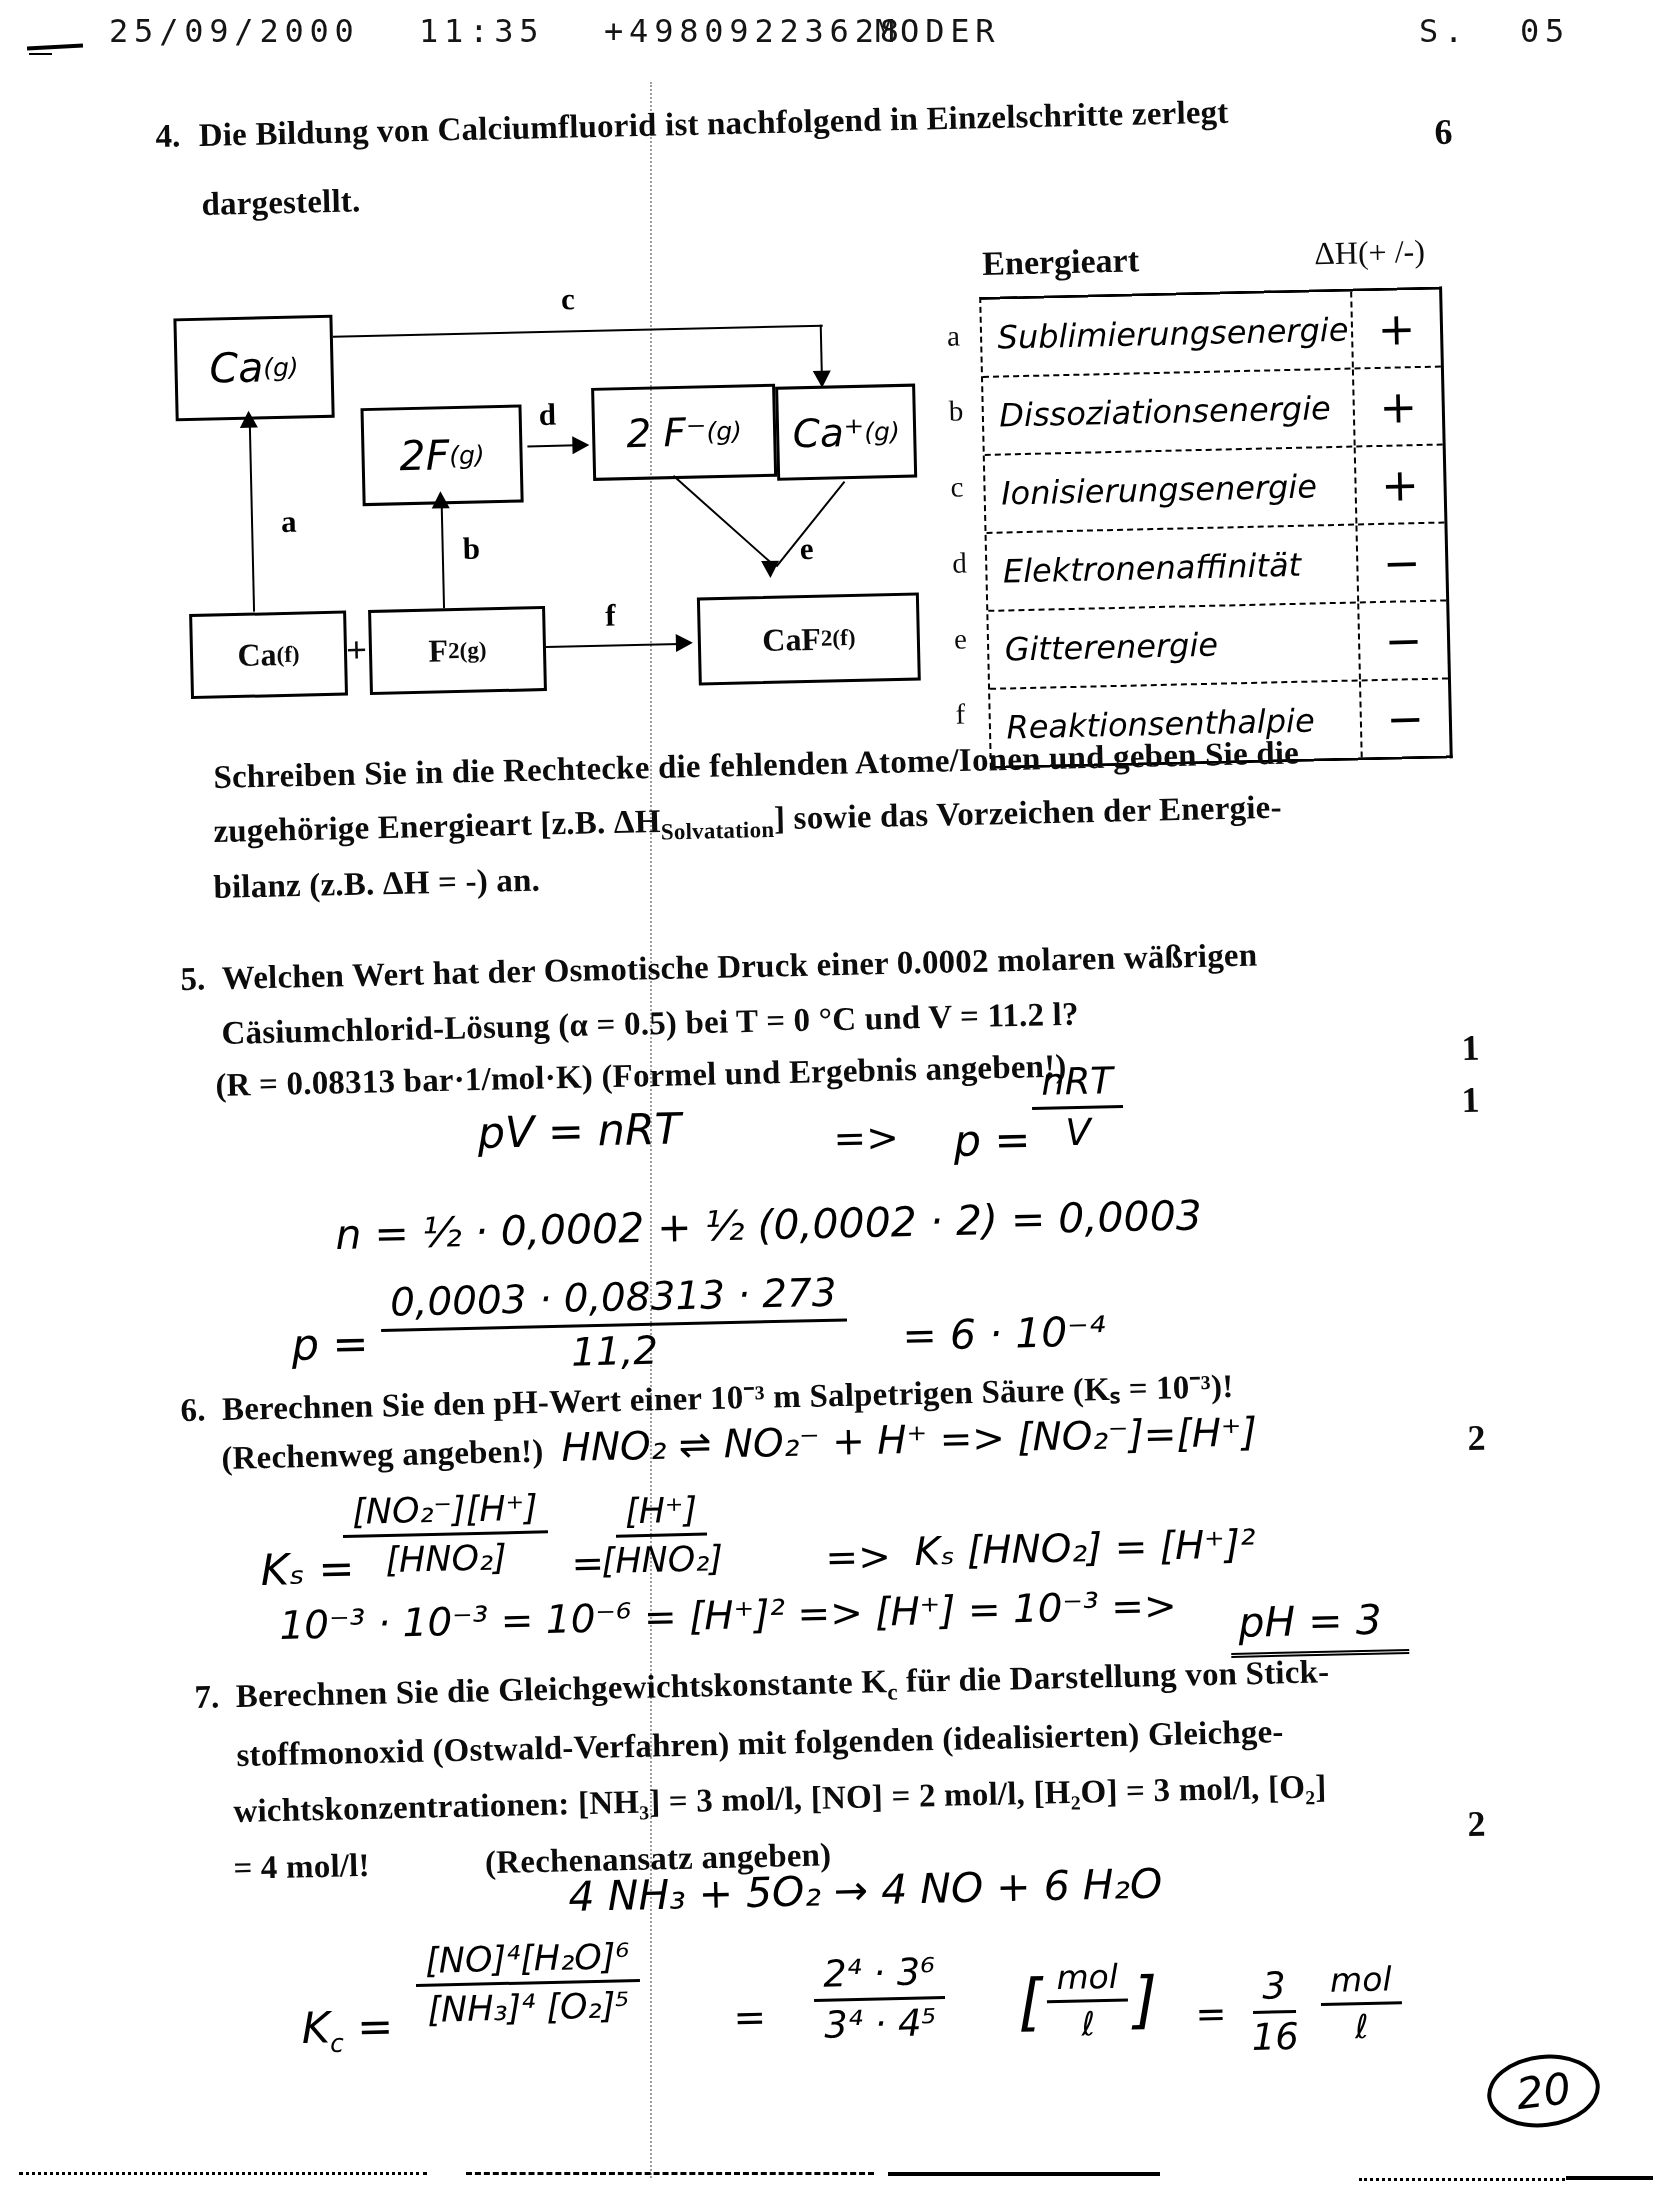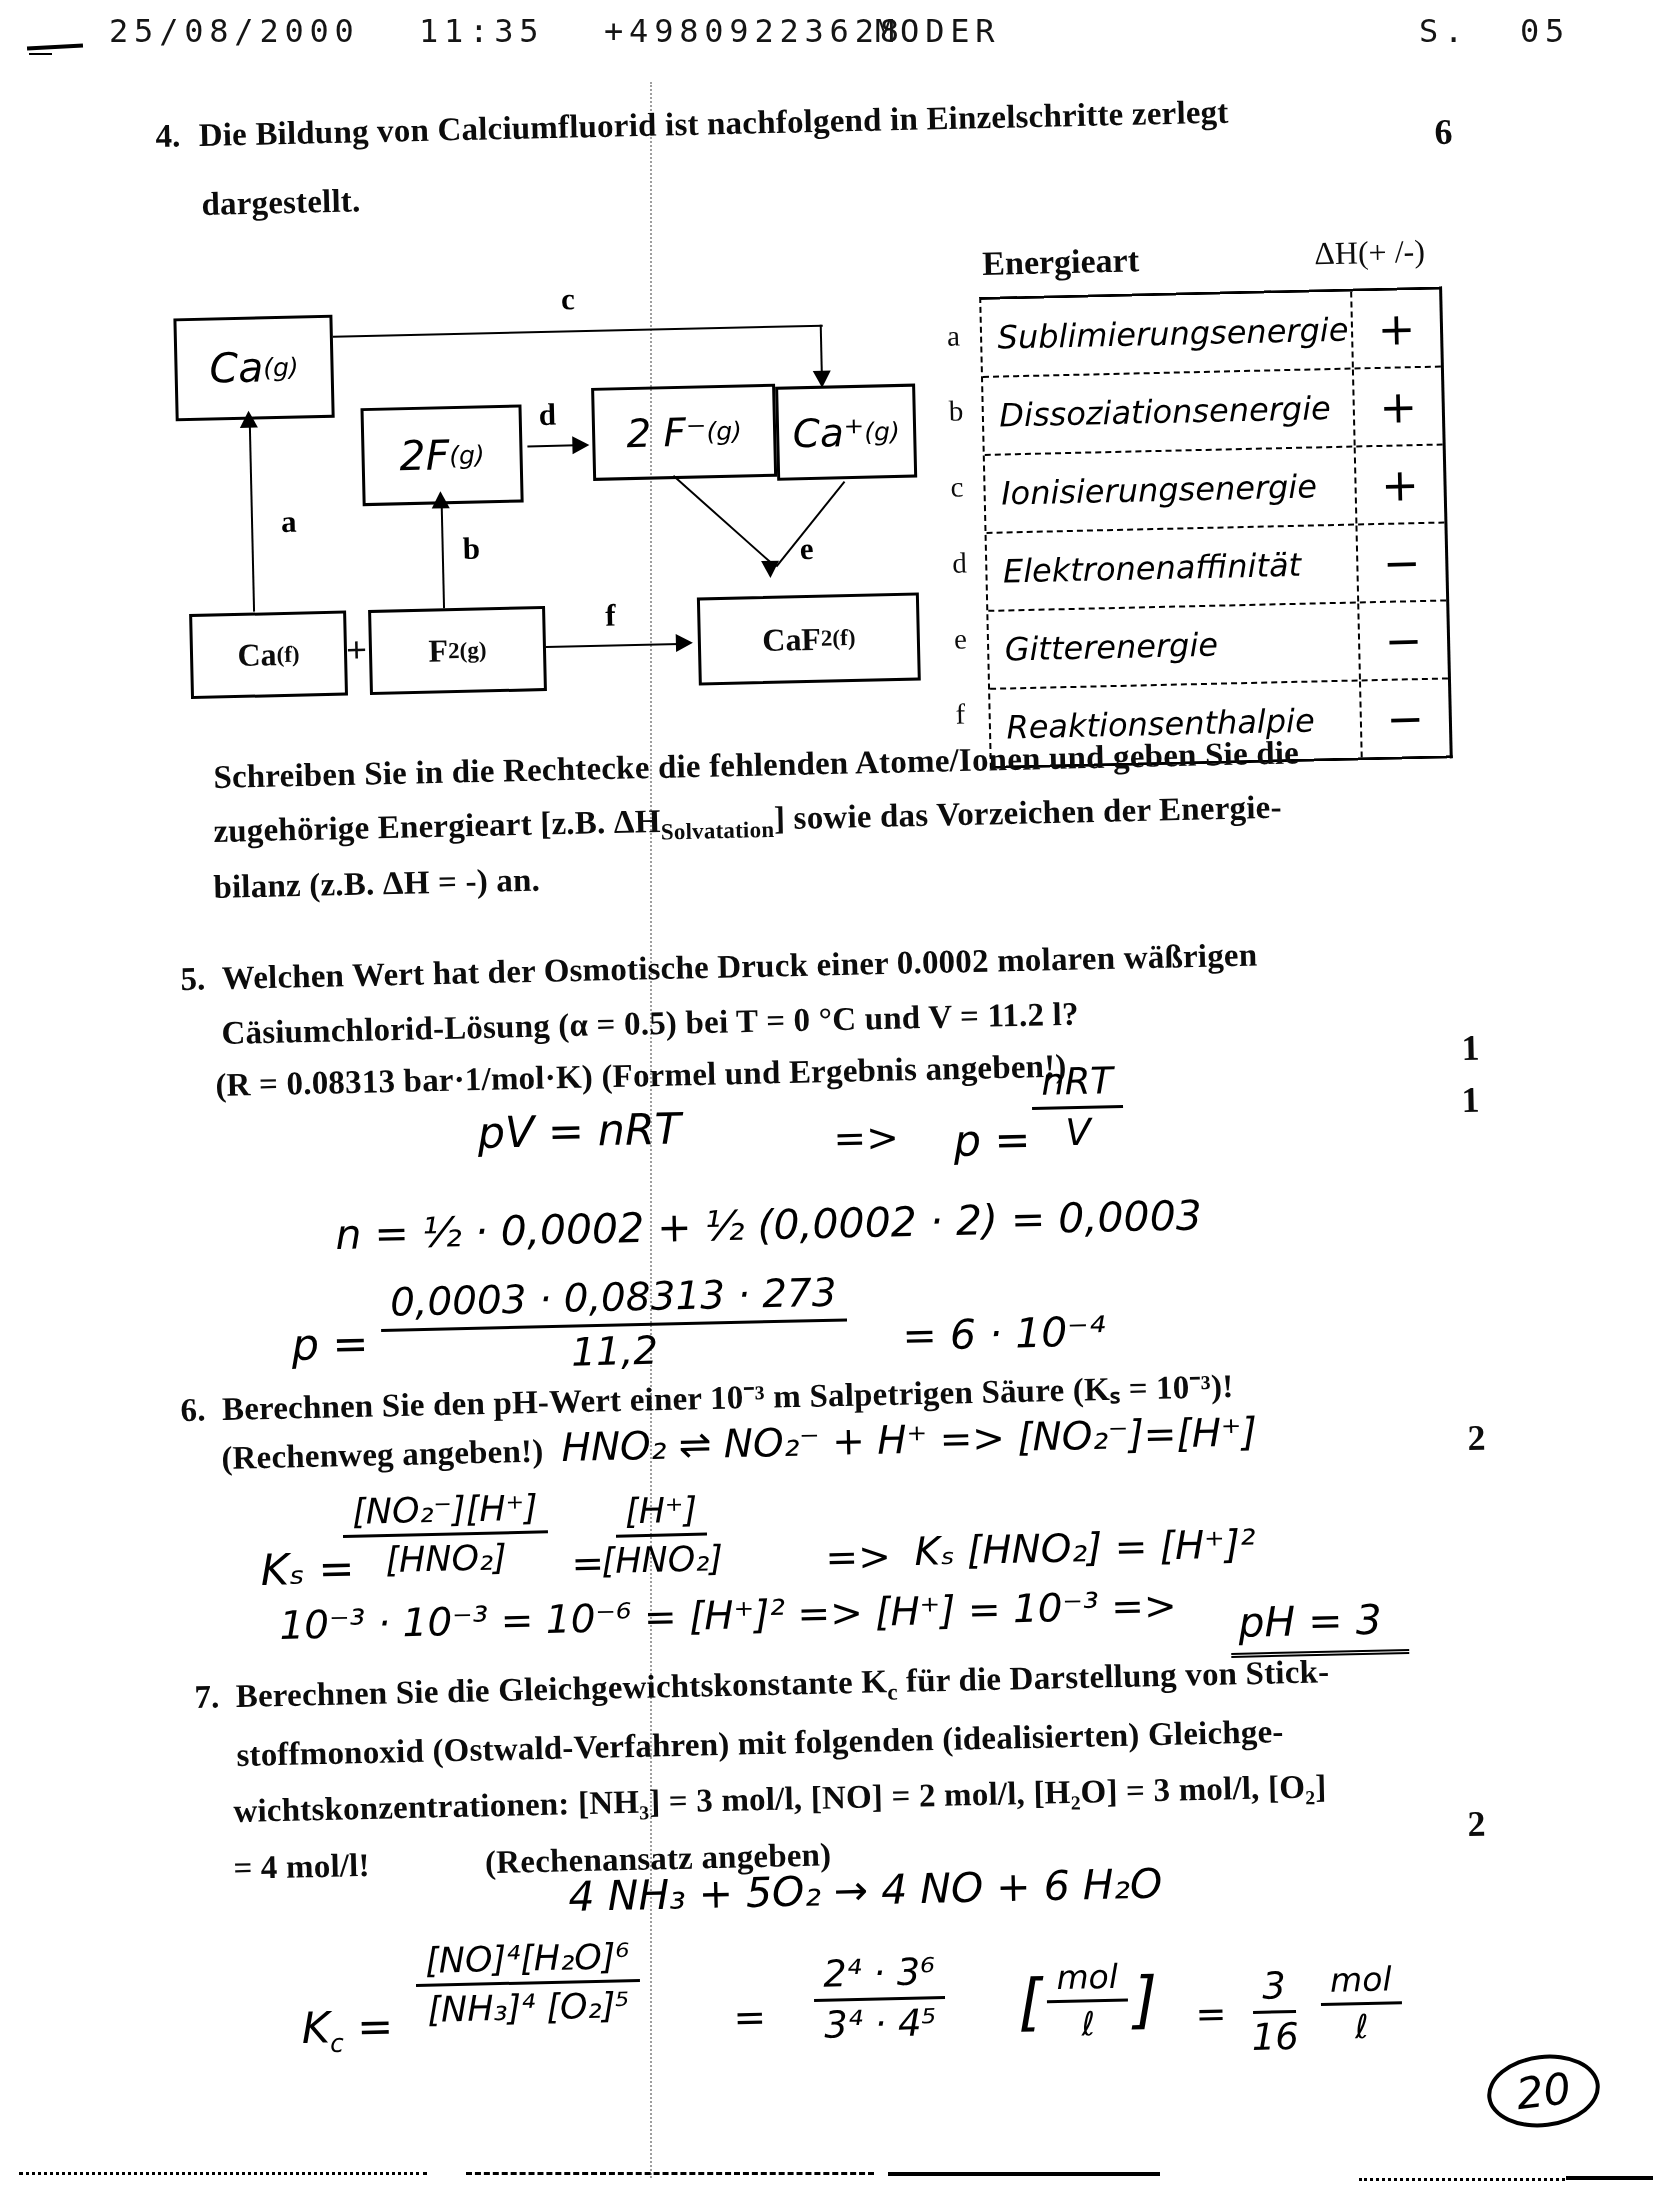--- a/index.html
+++ b/index.html
@@ -28,21 +28,21 @@
   .etsign{width:87px;border-left:2.9px dashed #000;display:flex;align-items:center;justify-content:center;}
   .nowrap{white-space:nowrap;}
   sub.psub{font-size:23px;}
   sub.hsub{font-size:25px;font-style:italic;}
 </style>
 </head>
 <body>
 
 <div class="page">
 
-  <div class="abs mono" style="left:109px;top:11.6px;font-size:32px;letter-spacing:5.8px">25/08/2000</div>
+  <div class="abs mono" style="left:109px;top:11.6px;font-size:32px;letter-spacing:5.8px">25/09/2000</div>
   <div class="abs mono" style="left:419px;top:11.6px;font-size:32px;letter-spacing:5.8px">11:35</div>
   <div class="abs mono" style="left:604px;top:11.6px;font-size:32px;letter-spacing:5.8px">+49809223628</div>
   <div class="abs mono" style="left:875px;top:11.6px;font-size:32px;letter-spacing:5.8px">MODER</div>
   <div class="abs mono" style="left:1419px;top:11.6px;font-size:32px;letter-spacing:5.8px">S.</div>
   <div class="abs mono" style="left:1520px;top:11.6px;font-size:32px;letter-spacing:5.8px">05</div>
 
   <div class="abs" style="left:27px;top:45px;width:56px;border-top:4.9px solid #000;transform:rotate(-3deg)"></div>
   <div class="abs" style="left:29px;top:53px;width:23px;border-top:2.9px solid #000"></div>
   <div class="abs" style="left:650px;top:82px;height:2096px;border-left:2.9px dotted rgba(0,0,0,0.38)"></div>
 

